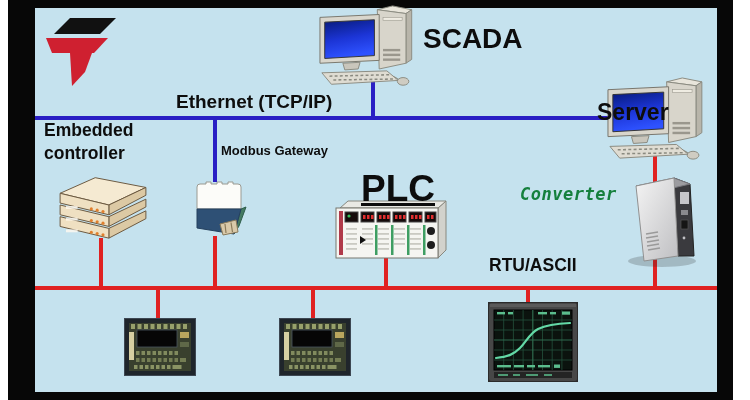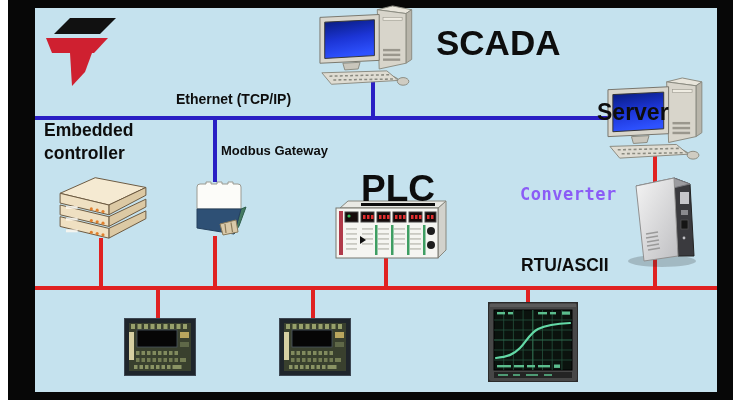--- a/index.html
+++ b/index.html
@@ -6,30 +6,30 @@
   #canvas{position:relative;width:750px;height:400px;background:#ffffff;overflow:hidden;
           font-family:"Liberation Sans",sans-serif;}
   #frame{position:absolute;left:8px;top:0;width:725px;height:400px;background:#070707;}
   #panel{position:absolute;left:35px;top:8px;width:682px;height:384px;background:#c5e2ee;}
   .line{position:absolute;z-index:2;}
   .blue{background:#2a1fc4;}
   .red{background:#e02121;}
   .dev{position:absolute;z-index:3;}
   .lbl{position:absolute;z-index:4;font-weight:bold;color:#0d0d0d;white-space:nowrap;
        font-family:"Liberation Sans",sans-serif;}
-  .lbl-scada{left:436px;top:23px;font-size:35px;}
+  .lbl-scada{left:423px;top:23px;font-size:28px;}
   .lbl-server{left:597px;top:51px;font-size:23px;margin-top:48px;}
-  .lbl-ethernet{left:176px;top:91px;font-size:14px;}
+  .lbl-ethernet{left:176px;top:91px;font-size:19px;}
   .lbl-embedded{left:44px;top:119px;width:118px;font-size:17.5px;
                 white-space:normal;line-height:1.3;}
   .lbl-gateway{left:221px;top:143px;font-size:13px;}
   .lbl-plc{left:361px;top:168px;font-size:37px;text-decoration:underline;}
-  .lbl-converter{left:520px;top:184px;font-size:17px;letter-spacing:0.5px;color:#8b5cf6;
-                 font-family:"DejaVu Sans Mono",monospace;}
-  .lbl-rtu{left:489px;top:255px;font-size:17.5px;margin-left:32px;}
+  .lbl-converter{left:520px;top:184px;font-size:17px;letter-spacing:0.5px;color:#15803d;
+                 font-family:"DejaVu Sans Mono",monospace;font-style:italic;}
+  .lbl-rtu{left:489px;top:255px;font-size:17.5px;}
   .lbl-hmi{left:586px;top:313px;font-size:30px;}
 </style>
 </head>
 <body>
 
 <div id="canvas">
   <div id="frame"></div>
   <div id="panel"></div>
 
   <svg width="0" height="0" style="position:absolute">

